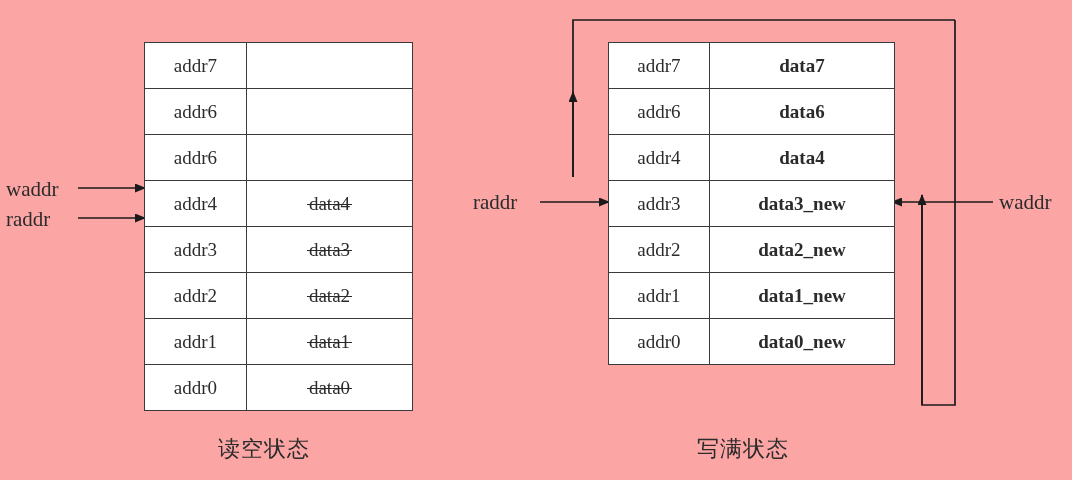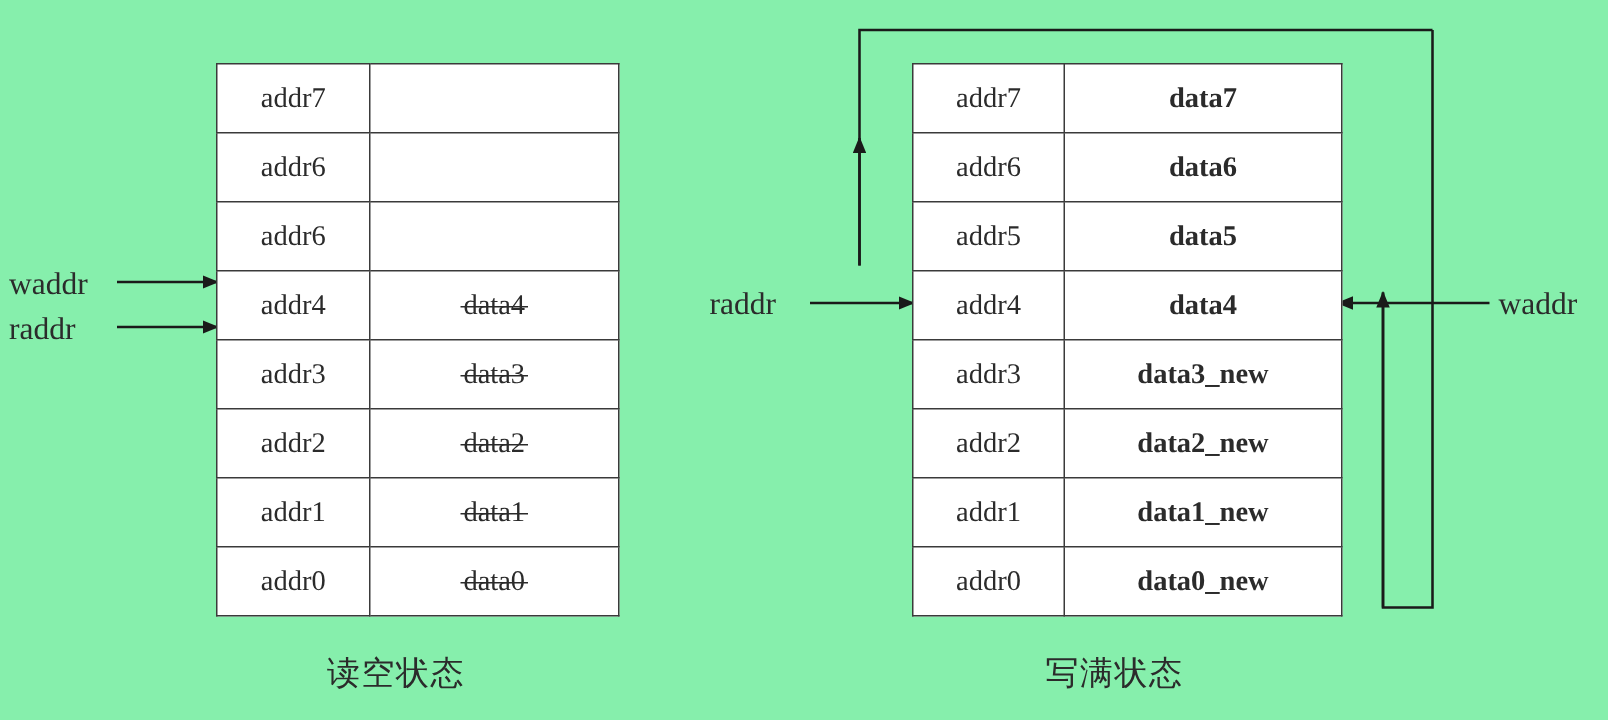--- a/index.html
+++ b/index.html
@@ -8,21 +8,21 @@
     background: #ffffff;
   }
   body {
     font-family: "Liberation Serif", "DejaVu Serif", serif;
     color: #1a1a1a;
   }
   #canvas {
     position: relative;
     width: 1072px;
     height: 480px;
-    background: #86efac;
+    background: #fca5a5;
     overflow: hidden;
   }
   svg.wires {
     position: absolute;
     left: 0;
     top: 0;
     width: 1072px;
     height: 480px;
     pointer-events: none;
   }
@@ -169,24 +169,20 @@
     <tbody>
       <tr>
         <td class="addr-cell">addr7</td>
         <td class="data-cell">data7</td>
       </tr>
       <tr>
         <td class="addr-cell">addr6</td>
         <td class="data-cell">data6</td>
       </tr>
       <tr>
-        <td class="addr-cell">addr5</td>
-        <td class="data-cell">data5</td>
-      </tr>
-      <tr>
         <td class="addr-cell">addr4</td>
         <td class="data-cell">data4</td>
       </tr>
       <tr>
         <td class="addr-cell">addr3</td>
         <td class="data-cell">data3_new</td>
       </tr>
       <tr>
         <td class="addr-cell">addr2</td>
         <td class="data-cell">data2_new</td>

